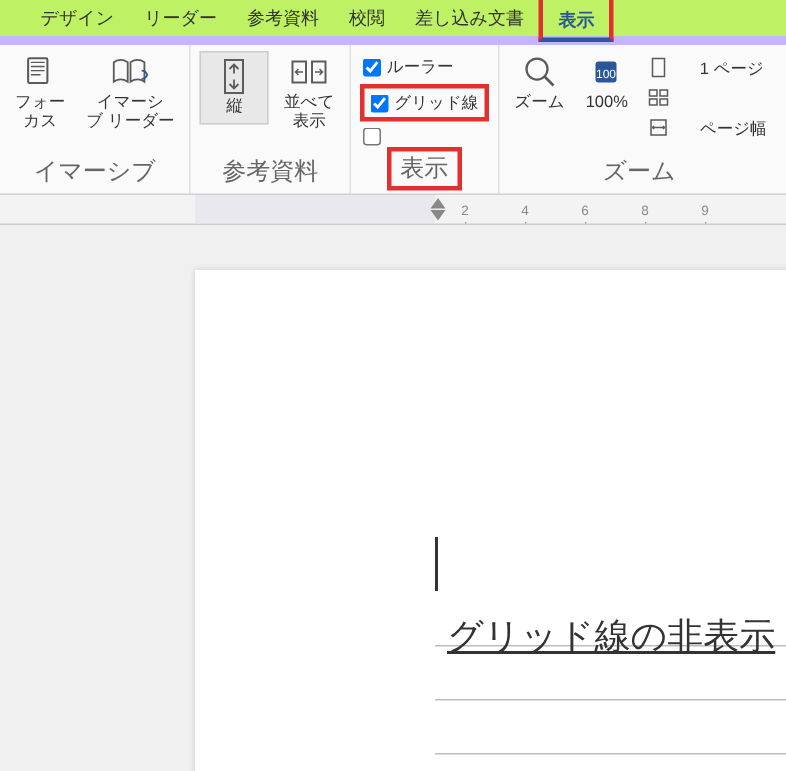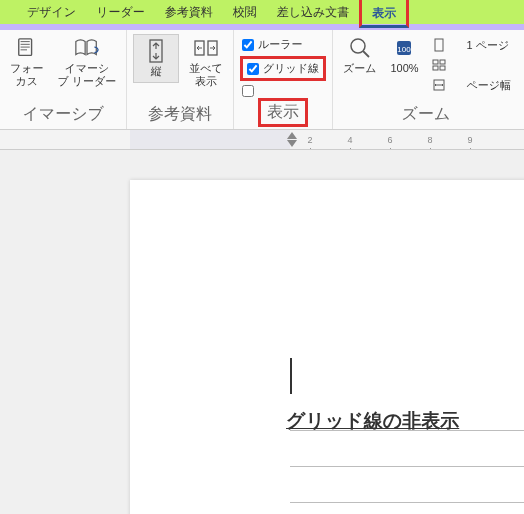--- a/index.html
+++ b/index.html
@@ -23,21 +23,21 @@
 .small-row .si { width: 16px; height: 16px; display: flex; align-items: center; justify-content: center; }
 .ruler { height: 20px; background: #f3f3f3; border-bottom: 1px solid #ccc; position: relative; overflow: hidden; font-size: 9px; color: #888; }
 .ruler-inner { position: absolute; left: 130px; top: 0; height: 100%; display: flex; align-items: center; }
 .tick { width: 40px; text-align: center; position: relative; }
 .tick::before { content: ""; position: absolute; left: 50%; top: 13px; width: 1px; height: 5px; background: #999; }
 .doc-area { position: relative; background: #f0f0f0; height: 364px; overflow: hidden; }
 .page { position: absolute; left: 130px; top: 30px; width: 800px; height: 700px; background: #fff; box-shadow: 0 0 4px rgba(0,0,0,0.15); }
 .gridlines { position: absolute; left: 160px; top: 215px; right: 0; display: flex; flex-direction: column; }
 .gline { height: 36px; border-bottom: 1px solid #bdbdbd; }
 .cursor-bar { position: absolute; left: 160px; top: 178px; width: 1px; height: 36px; border-left: 2px solid #333; }
-.doc-text { position: absolute; left: 156px; top: 228px; font-size: 19px; font-family: "Yu Mincho", serif; text-decoration: underline; font-weight: bold; }
+.doc-text { position: absolute; left: 168px; top: 228px; font-size: 24px; font-family: "Yu Mincho", serif; text-decoration: underline; }
 .ruler-margin { position: absolute; left: 130px; top: 0; width: 160px; height: 100%; background: #e8e8ee; }
 .ruler-indent { position: absolute; left: 287px; top: 2px; width: 0; height: 0; border-left: 5px solid transparent; border-right: 5px solid transparent; border-bottom: 7px solid #888; }
 .ruler-indent2 { position: absolute; left: 287px; top: 10px; width: 0; height: 0; border-left: 5px solid transparent; border-right: 5px solid transparent; border-top: 7px solid #888; }
 </style>
 </head>
 <body>
 
 <div class="tab-bar">
   <div class="tab">デザイン</div>
   <div class="tab">リーダー</div>

